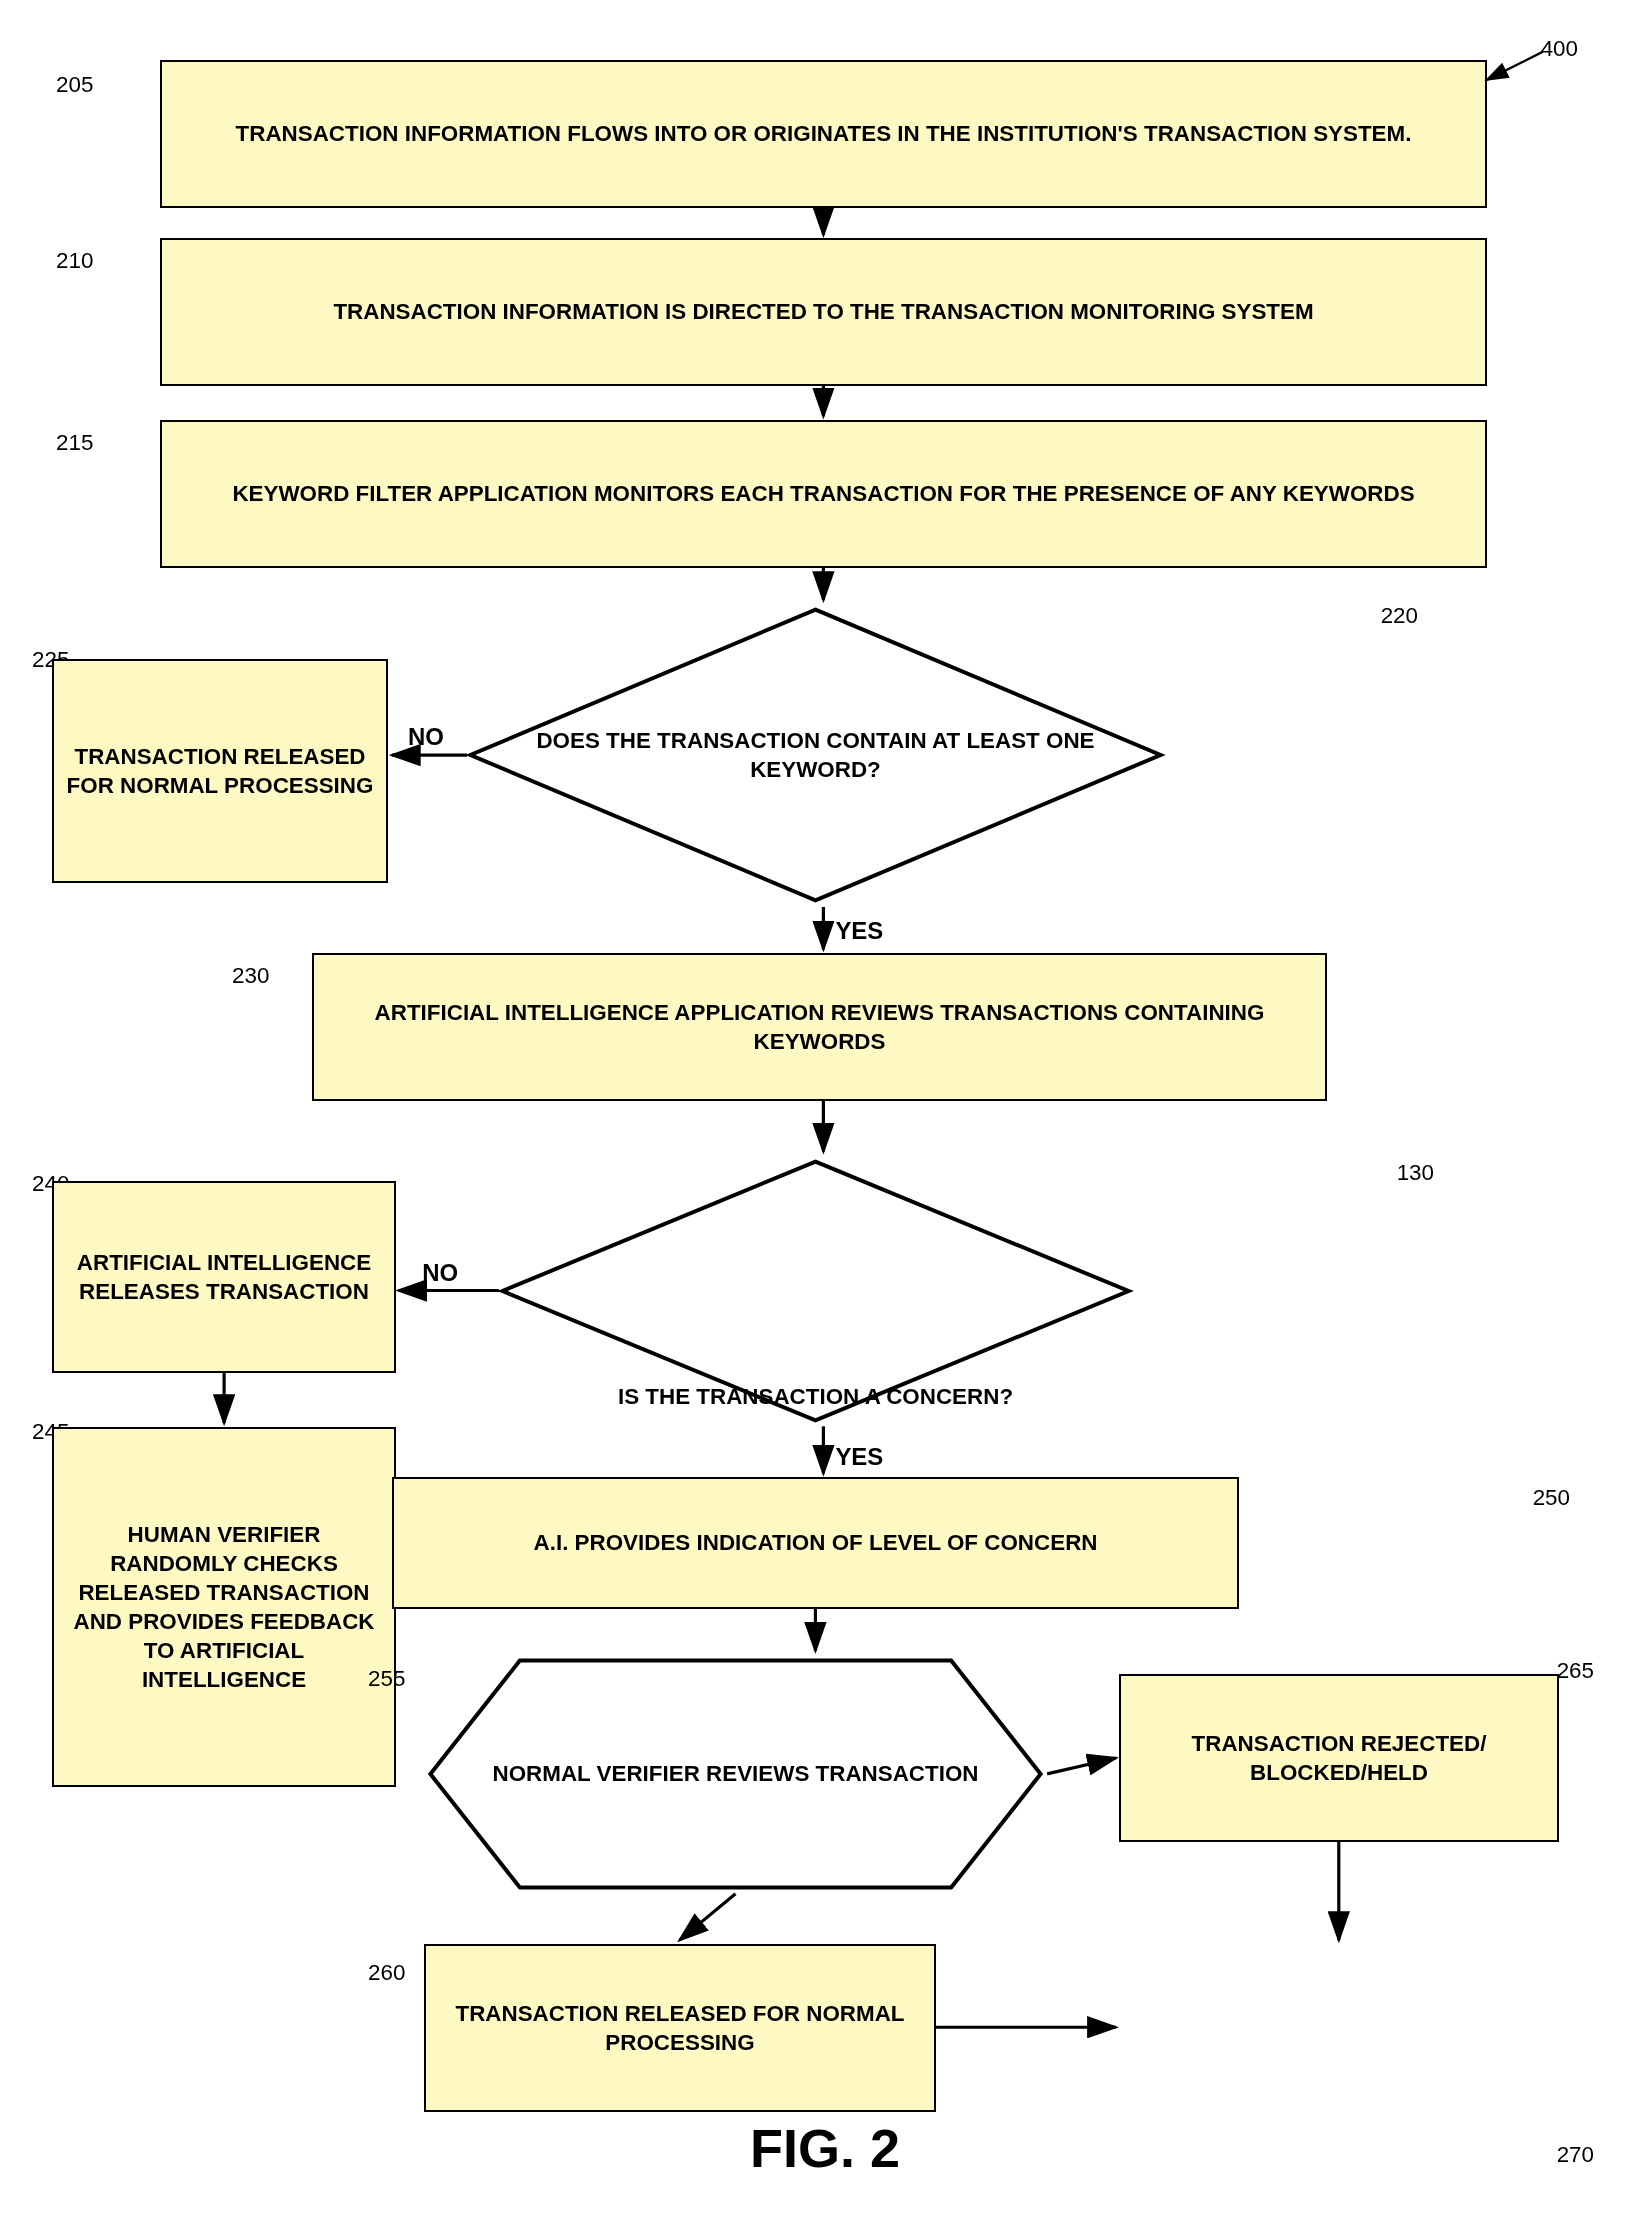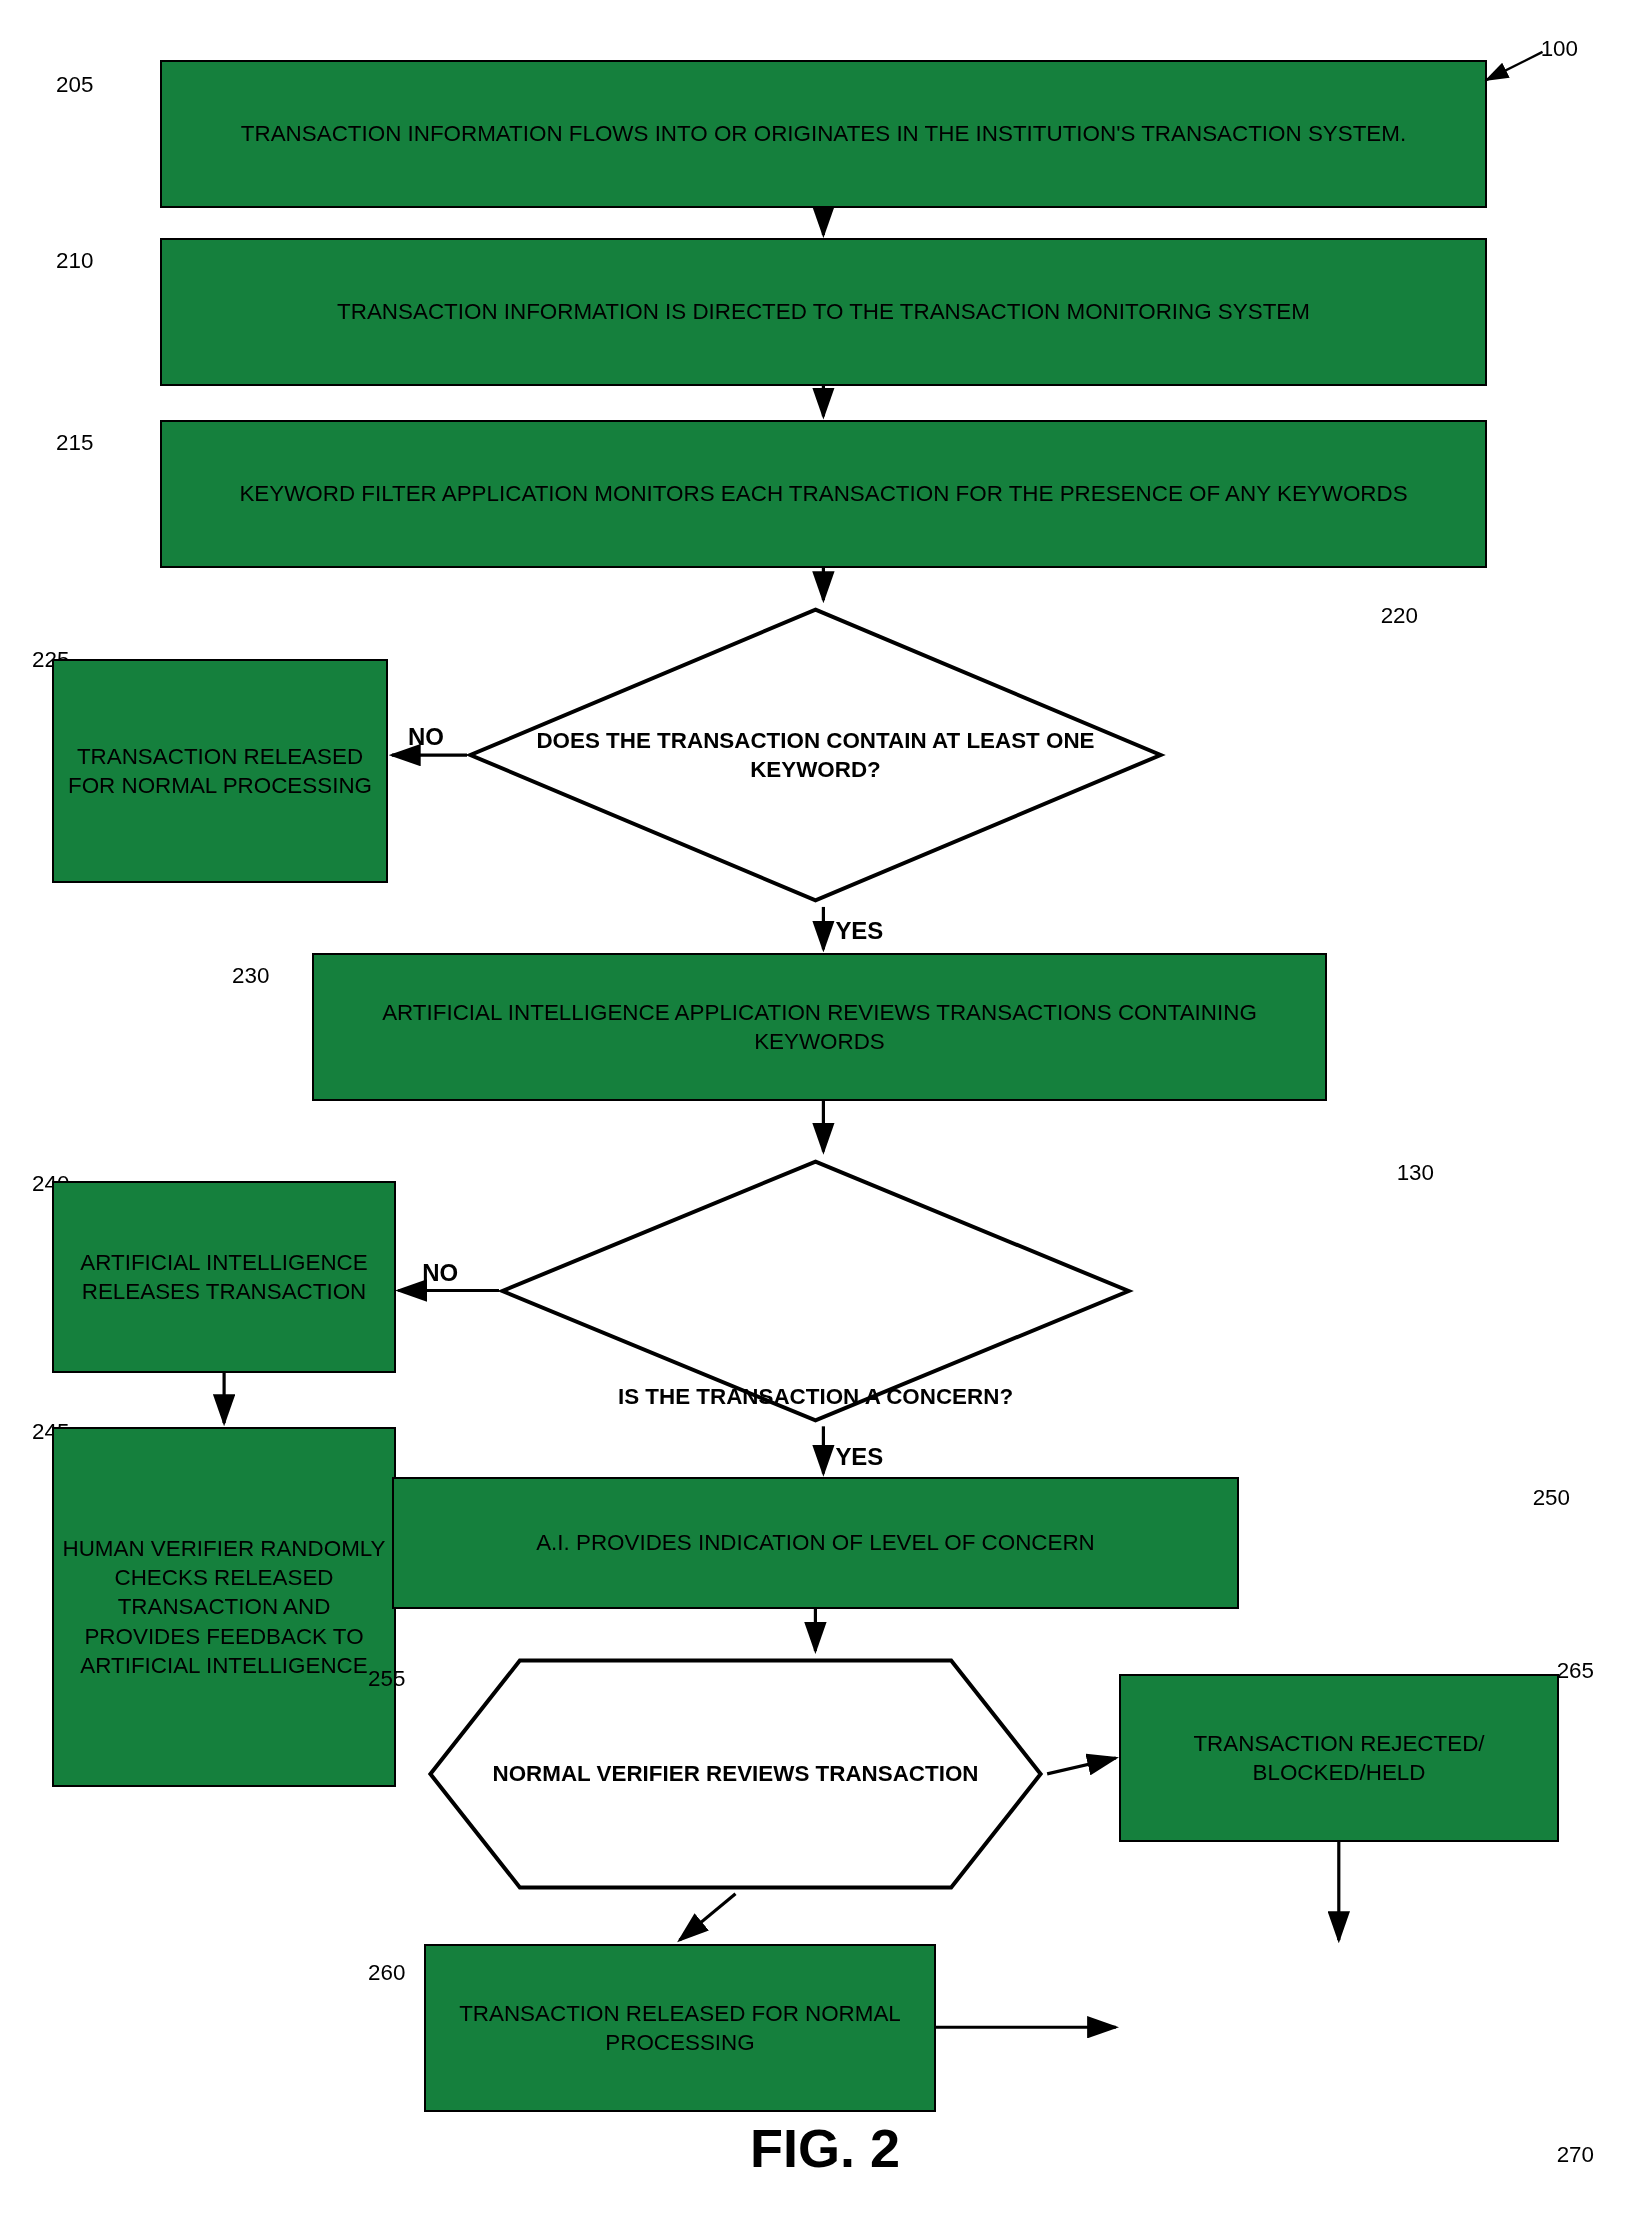--- a/index.html
+++ b/index.html
@@ -13,27 +13,27 @@
     }
     .diagram-container {
       position: relative;
       width: 1650px;
       height: 2227px;
     }
     
     .flow-box {
       position: absolute;
       border: 2.4px solid #000;
-      background: #15803d;
+      background: #fef9c3;
       display: flex;
       align-items: center;
       justify-content: center;
       text-align: center;
       font-size: 22.4px;
-      font-weight: normal;
+      font-weight: bold;
       line-height: 1.3;
       padding: 8px;
     }
     .flow-diamond {
       position: absolute;
       display: flex;
       align-items: center;
       justify-content: center;
       text-align: center;
     }
@@ -69,21 +69,21 @@
       position: absolute;
       font-size: 22.4px;
       font-weight: normal;
     }
   </style>
 </head>
 <body>
 
 <div class="diagram-container">
 
-  <div class="ref-num" style="top:36px; right:72px;">100</div>
+  <div class="ref-num" style="top:36px; right:72px;">400</div>
 
   <div class="ref-num" style="top:72px; left:56px;">205</div>
   <div class="flow-box" style="top:60px; left:160px; width:1327px; height:148px;">
     <span>TRANSACTION INFORMATION FLOWS INTO OR ORIGINATES IN THE INSTITUTION'S TRANSACTION SYSTEM.</span>
   </div>
 
   <div class="ref-num" style="top:248px; left:56px;">210</div>
   <div class="flow-box" style="top:238px; left:160px; width:1327px; height:148px;justify-content:center;">
     <span>TRANSACTION INFORMATION IS DIRECTED TO THE TRANSACTION MONITORING SYSTEM</span>
   </div>

